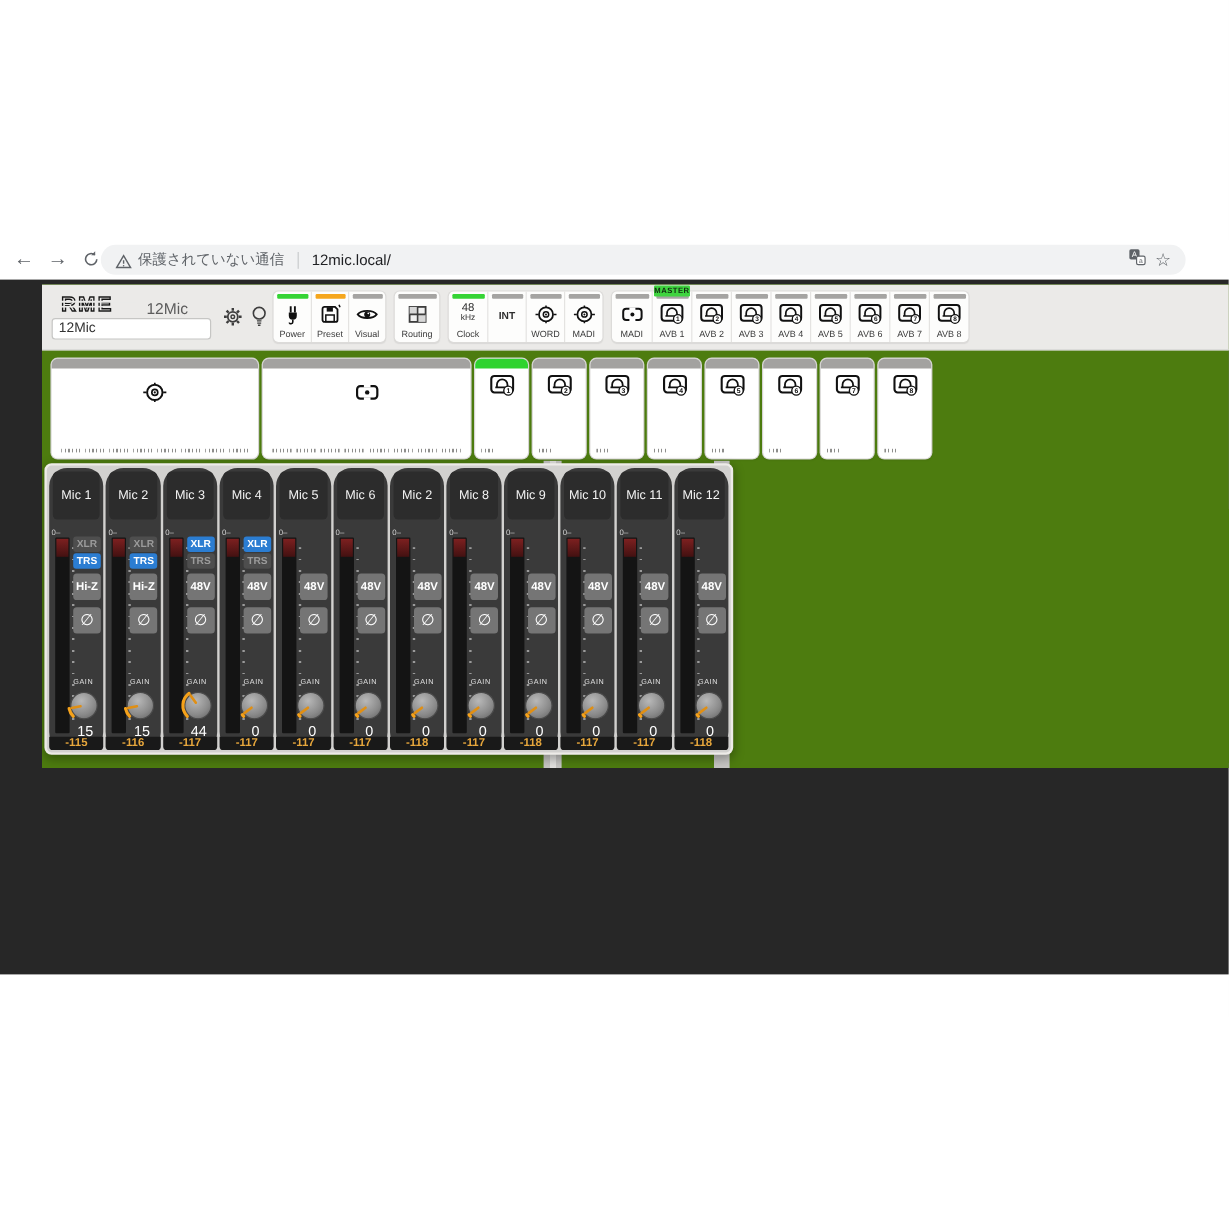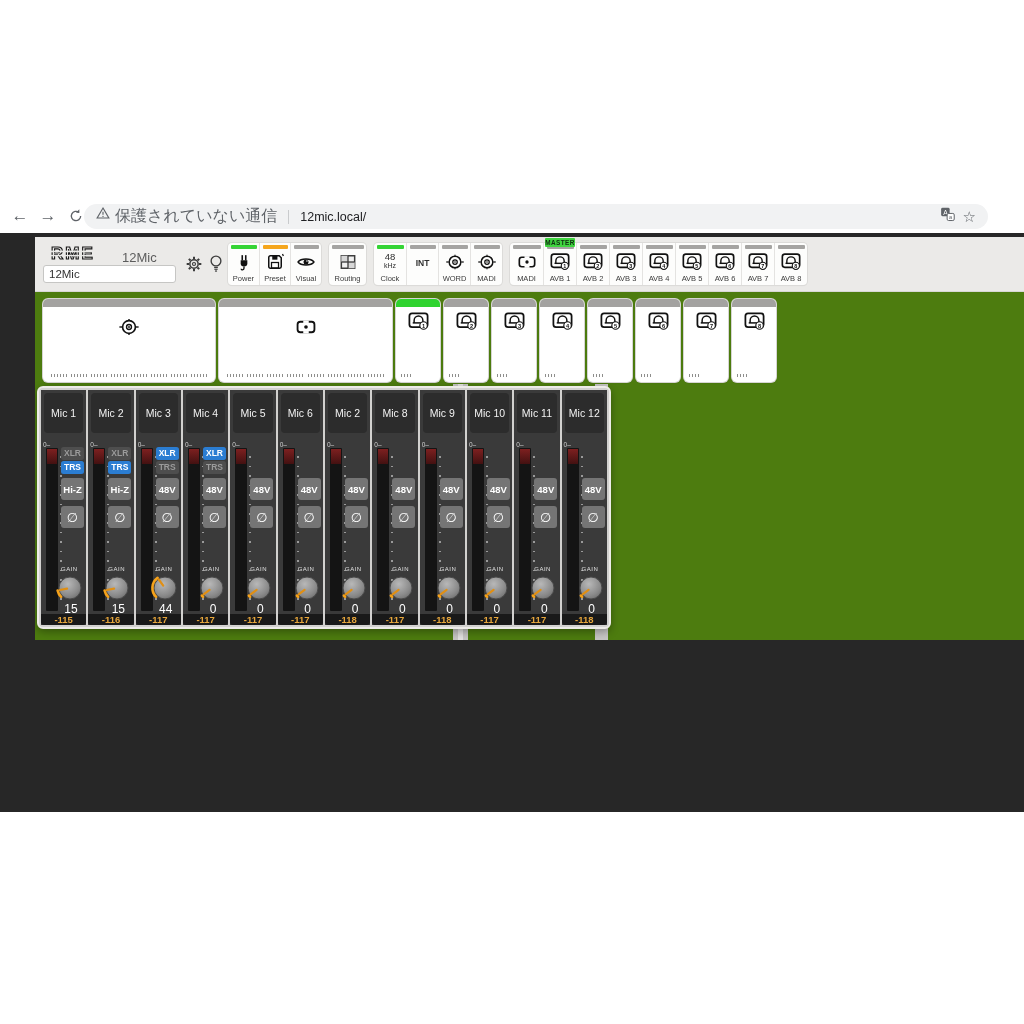--- a/index.html
+++ b/index.html
@@ -6,21 +6,21 @@
   html,body { width:1024px; height:1024px; background:#fff;
     font-family:"Liberation Sans","DejaVu Sans",sans-serif; }
   .screen { position:absolute; top:0; left:0; width:1024px; height:1024px; background:#fff; overflow:hidden; }
 
   
   .bbar { position:absolute; top:200px; left:0; width:1024px; height:33px; background:#fff; }
   .navbtn { position:absolute; top:4px; width:24px; height:24px; font-size:17px; color:#5f6368;
             display:flex; align-items:center; justify-content:center; }
   .pill { position:absolute; left:84px; top:4px; width:904px; height:25px; background:#f1f2f3;
           border-radius:13px; display:flex; align-items:center; padding:0 12px; gap:7px; }
-  .sec-warn { font-size:16px; color:#5f6368; display:flex; align-items:flex-start; gap:5px; }
+  .sec-warn { font-size:12px; color:#5f6368; display:flex; align-items:flex-end; gap:5px; }
   .pill .divider { width:1px; height:14px; background:#c9cbcd; margin:0 4px; }
   .url { font-size:12.5px; color:#202124; }
   .pill .spacer { flex:1; }
 
   
   .window { position:absolute; left:0; top:233px; width:1024px; height:579px; background:#272727; }
   .content { position:absolute; left:3px; top:4px; width:1018px; height:403px; background:#4d7c0f; overflow:hidden;margin-left:32px; }
 
   
   .apphead { position:absolute; left:0; top:0; width:100%; height:55px; background:#ebeae8; border-bottom:1px solid #d8d7d5; }
@@ -76,21 +76,21 @@
   .io-row.top .mrow { bottom:5px; }
   .io-row.bottom .mrow { top:3px; }
   .mdash { height:3.5px; width:16px; background:repeating-linear-gradient(90deg,#8e8e8c 0 1px,transparent 1px 3px); }
   .mrow.single { right:auto; left:5px; }
   .mrow.single .mdash { width:11px; }
 
   
   .mic-panel { position:absolute; left:2px; top:149px; width:574px; height:243px; background:#d2d1cf;
                border:2px solid #edebe8; border-radius:6px; box-shadow:0 3px 9px rgba(0,0,0,.32);
                display:flex; gap:2px; padding:2px; z-index:3; }
-  .strip { flex:1; background:#3a3a3a; border-radius:0; position:relative; }
+  .strip { flex:1; background:#3a3a3a; border-radius:15px; position:relative; }
   .shead { position:absolute; left:3px; right:3px; top:3px; height:40px; background:#2c2c2c; border-radius:4px;
            color:#f2f2f2; font-size:10.5px; display:flex; align-items:center; justify-content:center; }
   .szero { position:absolute; left:2px; top:51px; font-size:6.5px; color:#cfcfcf; }
   .smeter { position:absolute; left:5px; top:58px; width:12px; height:163px; background:#141414; border-radius:1px; }
   .sred { position:absolute; left:1px; right:1px; top:1px; height:15px; background:linear-gradient(#7d2020,#431111); }
   .sticks { position:absolute; left:19px; top:66px; width:2px; height:148px;
             background:repeating-linear-gradient(#9a9a9a 0 1.5px, transparent 1.5px 9.5px); }
   .sconn { position:absolute; left:20px; top:57px; width:23px; }
   .opt { height:12.5px; margin-bottom:1.5px; background:#4e4e4e; color:#9b9b9b; font-size:8.5px; font-weight:bold;
          display:flex; align-items:center; justify-content:center; border-radius:2.5px; }

